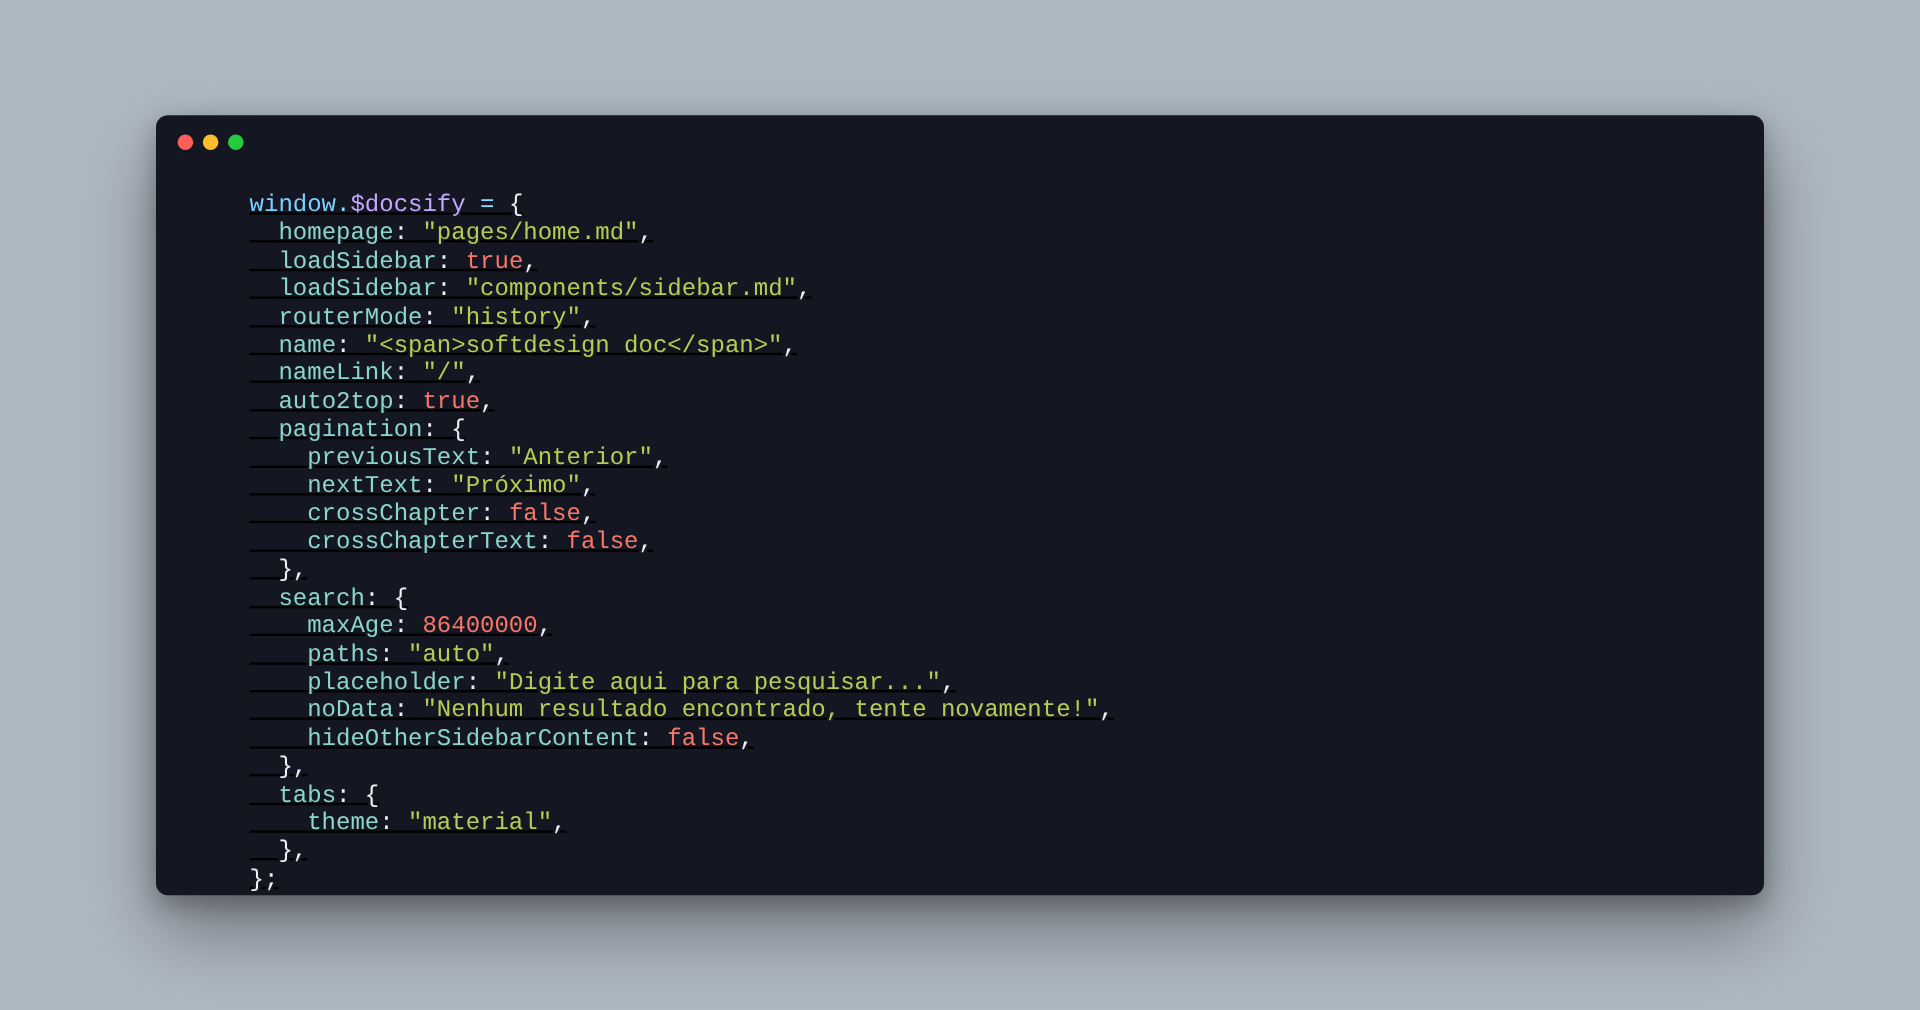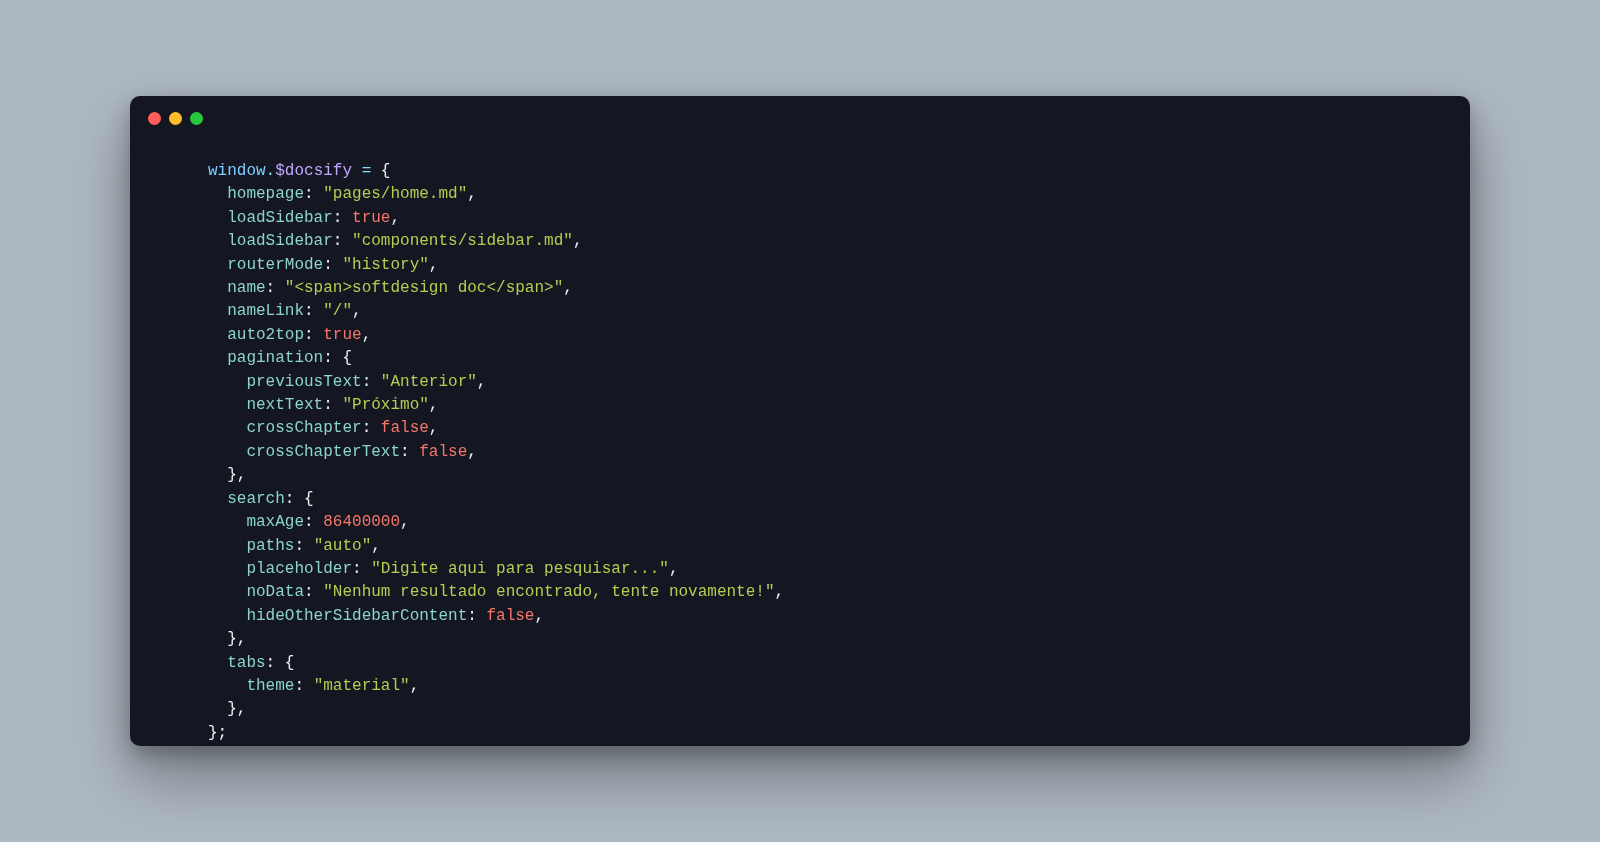--- a/index.html
+++ b/index.html
@@ -30,24 +30,25 @@
   }
   .traffic-dot {
     width: 13px; height: 13px; border-radius: 50%;
   }
   .dot-red    { background: #ff5f56; }
   .dot-yellow { background: #ffbd2e; }
   .dot-green  { background: #27c93f; }
   .code-area {
     flex: 1;
     padding: 20px 0 0 78px;
-    font-size: 16px;
+    font-size: 20px;
     line-height: 23.4px;
     white-space: pre;
     overflow: hidden;
+    text-decoration: underline;
   }
   
   .c-obj  { color: #7dcfff; }  
   .c-dot  { color: #89ddff; }
   .c-var  { color: #c3a6ff; }  
   .c-op   { color: #89ddff; }  
   .c-pun  { color: #eceff4; }  
   .c-key  { color: #8bd5ca; }  
   .c-str  { color: #b8cc52; }  
   .c-bool { color: #f77669; }  

